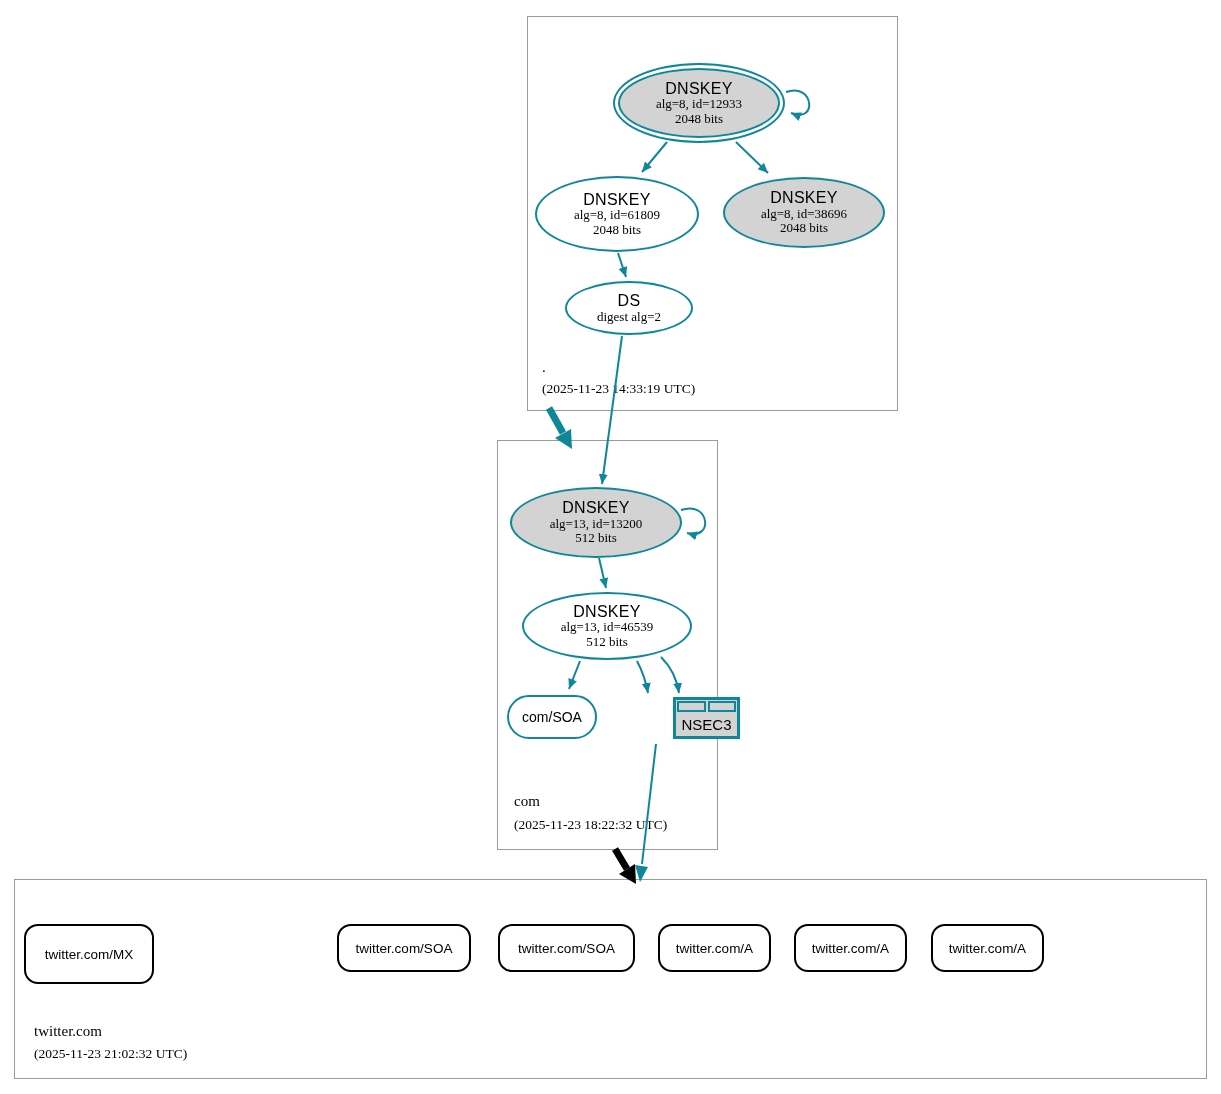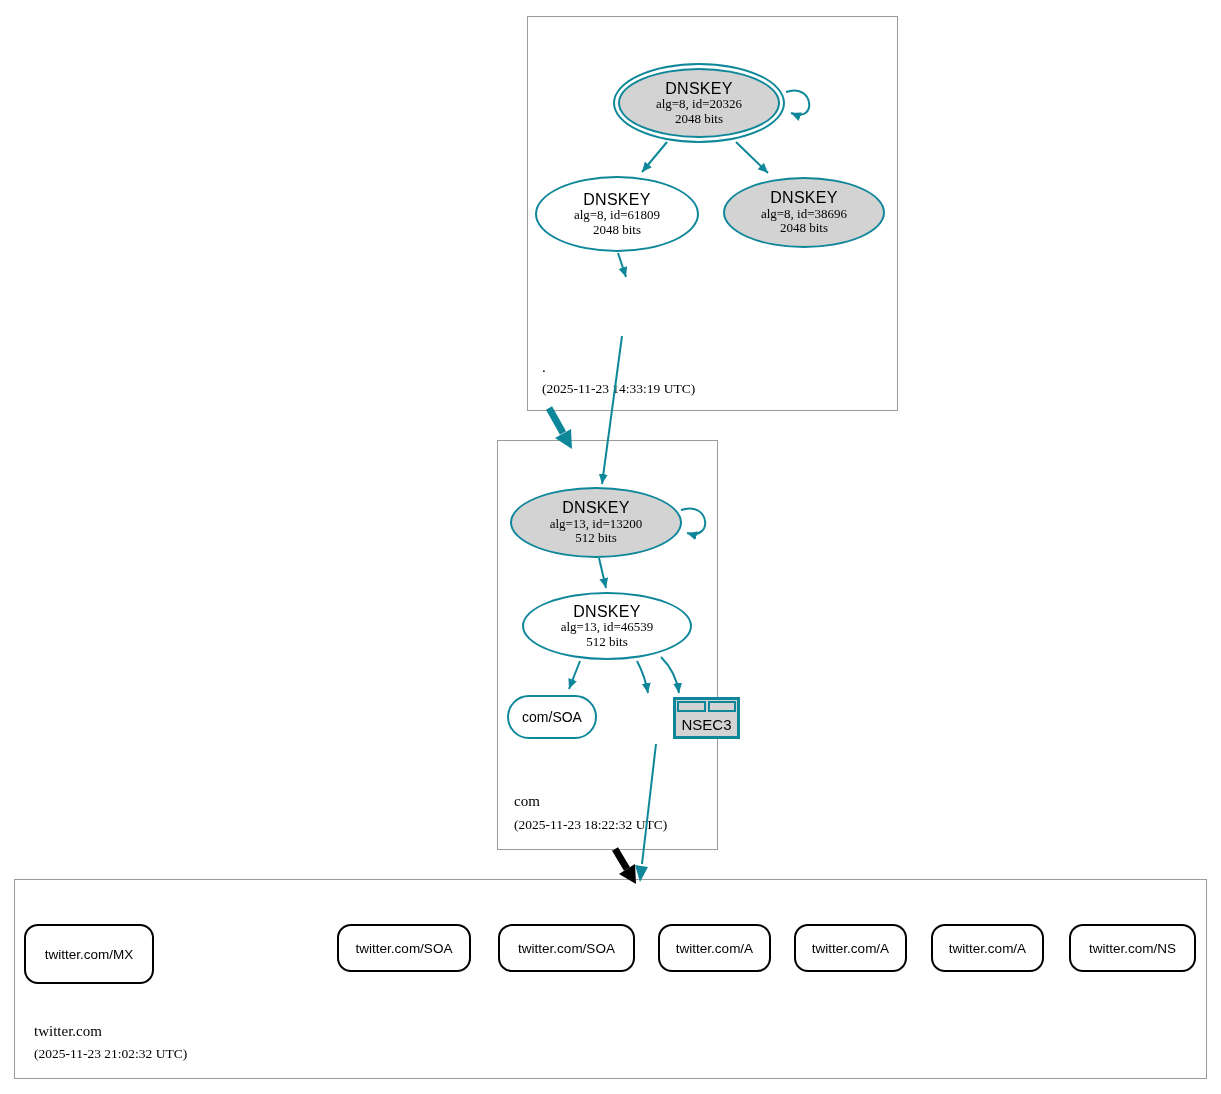--- a/index.html
+++ b/index.html
@@ -103,37 +103,41 @@
 
     <g>
       <path d="M615,849 L627,869" fill="none" stroke="#000" stroke-width="7"></path>
       <polygon points="636,884 619,874 635,864" fill="#000"></polygon>
     </g>
   </svg>
 
   <div class="node double-outer ellipse" style="left:613px;top:63px;width:172px;height:80px;">
     <div class="double-inner">
       <span class="rrtype">DNSKEY</span>
-      <span class="detail">alg=8, id=20326</span>
+      <span class="detail">alg=8, id=12933</span>
       <span class="detail">2048 bits</span>
     </div>
   </div>
 
   <div class="node ellipse fill-white" style="left:535px;top:176px;width:164px;height:76px;">
     <span class="rrtype">DNSKEY</span>
     <span class="detail">alg=8, id=61809</span>
     <span class="detail">2048 bits</span>
   </div>
 
   <div class="node ellipse fill-gray" style="left:723px;top:177px;width:162px;height:71px;">
     <span class="rrtype">DNSKEY</span>
     <span class="detail">alg=8, id=38696</span>
     <span class="detail">2048 bits</span>
   </div>
 
+  <div class="node ellipse fill-white" style="left:565px;top:281px;width:128px;height:54px;">
+    <span class="rrtype">DS</span>
+    <span class="detail">digest alg=2</span>
+  </div>
 
   <div class="node ellipse fill-gray" style="left:510px;top:487px;width:172px;height:71px;">
     <span class="rrtype">DNSKEY</span>
     <span class="detail">alg=13, id=13200</span>
     <span class="detail">512 bits</span>
   </div>
 
   <div class="node ellipse fill-white" style="left:522px;top:592px;width:170px;height:68px;">
     <span class="rrtype">DNSKEY</span>
     <span class="detail">alg=13, id=46539</span>
@@ -163,17 +167,14 @@
   </div>
   <div class="node rrset-black" style="left:658px;top:924px;width:113px;height:48px;">
     <span>twitter.com/A</span>
   </div>
   <div class="node rrset-black" style="left:794px;top:924px;width:113px;height:48px;">
     <span>twitter.com/A</span>
   </div>
   <div class="node rrset-black" style="left:931px;top:924px;width:113px;height:48px;">
     <span>twitter.com/A</span>
   </div>
-  <div class="node rrset-black" style="left:1069px;top:924px;width:127px;height:48px;">
-    <span>twitter.com/NS</span>
-  </div>
 
 </div>
 
 </body></html>

